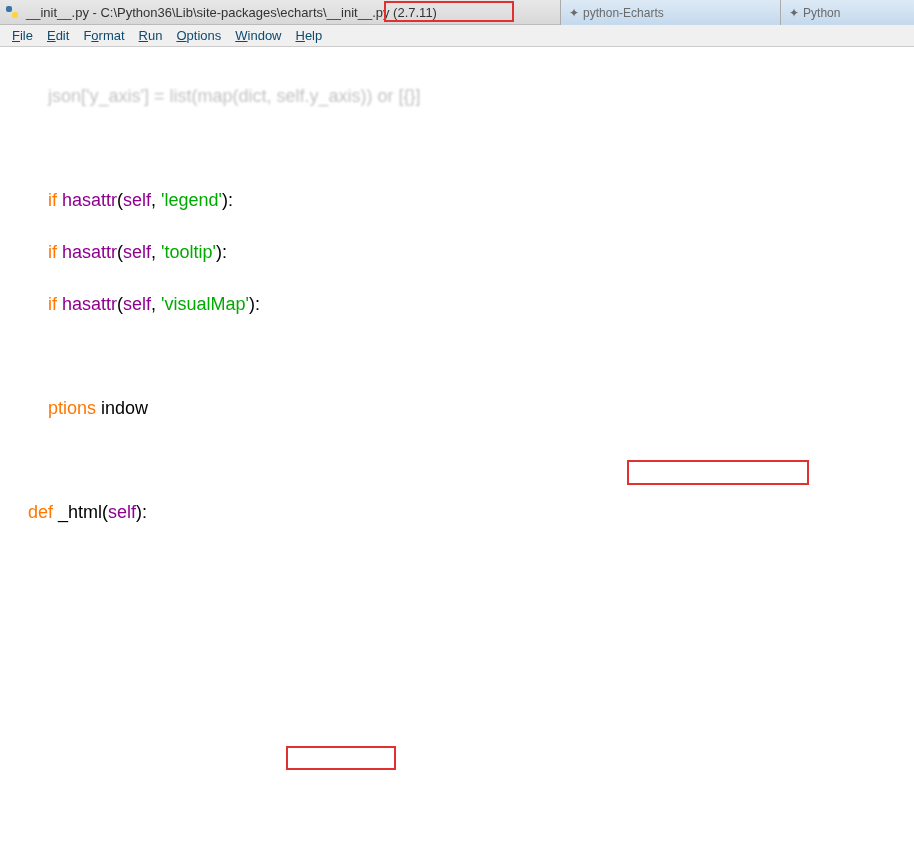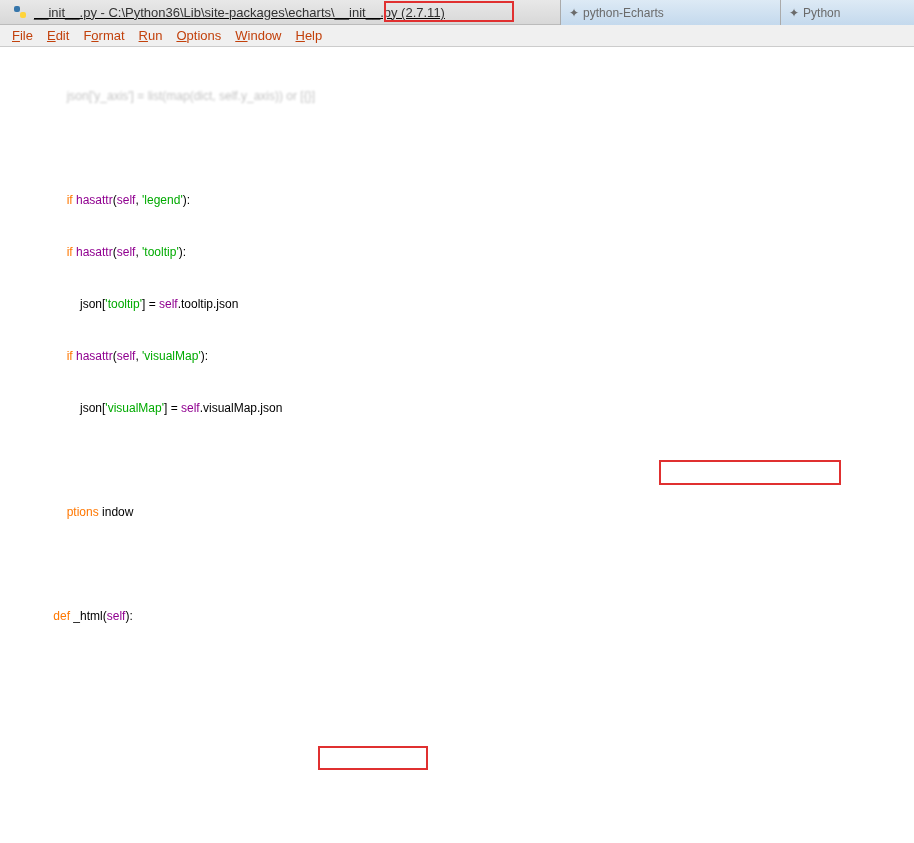--- a/index.html
+++ b/index.html
@@ -9,24 +9,23 @@
     background: #fff;
     width: 914px;
     height: 843px;
     overflow: hidden;
   }
   .titlebar {
     height: 25px;
     background: linear-gradient(to bottom, #e8e8e8, #d8d8d8);
     display: flex;
     align-items: center;
-    padding: 0 12px;
+    padding: 0 4px;
     border-bottom: 1px solid #bbb;
     position: relative;
-    text-decoration: underline;
   }
   .titlebar-icon {
     width: 16px;
     height: 16px;
     margin-right: 6px;
     display: flex;
     align-items: center;
     justify-content: center;
   }
   .titlebar-text {
@@ -61,35 +60,34 @@
     height: 22px;
     background: #f0f0f0;
     display: flex;
     align-items: center;
     padding: 0 6px;
     border-bottom: 1px solid #ccc;
     gap: 2px;
   }
   .menu-item {
     padding: 2px 6px;
-    color: #c2410c;
+    color: #0c4a6e;
     cursor: default;
   }
   .menu-item .underline { text-decoration: underline; }
   .editor {
     background: #fff;
     padding: 10px 8px 8px 8px;
     font-family: Arial, Helvetica, sans-serif;
-    font-size: 12px;
+    font-size: 18px;
     line-height: 26px;
     white-space: pre;
     position: relative;
     height: calc(843px - 47px);
     overflow: hidden;
-    margin-left: 32px;
   }
   .kw  { color: #ff7700; }  
   .bi  { color: #900090; }  
   .str { color: #00aa00; }  
   .blk { color: #000; }
   .red-box {
     position: absolute;
     border: 2px solid #e03030;
     pointer-events: none;
   }
@@ -127,23 +125,21 @@
   <span class="menu-item"><span class="underline">O</span>ptions</span>
   <span class="menu-item"><span class="underline">W</span>indow</span>
   <span class="menu-item"><span class="underline">H</span>elp</span>
 </div>
 
 <div class="editor">
 <div class="cut"><span class="blk">        json['y_axis'] = list(map(dict, self.y_axis)) or [{}]</span></div>
 <div> </div>
 <div><span class="blk">        </span><span class="kw">if</span><span> </span><span class="bi">hasattr</span><span class="blk">(</span><span class="bi">self</span><span class="blk">, </span><span class="str">'legend'</span><span class="blk">):</span></div>
 <div><span class="blk">        </span><span class="kw">if</span><span> </span><span class="bi">hasattr</span><span class="blk">(</span><span class="bi">self</span><span class="blk">, </span><span class="str">'tooltip'</span><span class="blk">):</span></div>
-<div><span class="blk">            json[</span><span class="str">'tooltip'</span><span class="blk">] = </span><span class="bi">self</span><span class="blk">.tooltip.json</span></div>
 <div><span class="blk">        </span><span class="kw">if</span><span> </span><span class="bi">hasattr</span><span class="blk">(</span><span class="bi">self</span><span class="blk">, </span><span class="str">'visualMap'</span><span class="blk">):</span></div>
-<div><span class="blk">            json[</span><span class="str">'visualMap'</span><span class="blk">] = </span><span class="bi">self</span><span class="blk">.visualMap.json</span></div>
 <div> </div>
 <div><span class="blk">        </span><span class="kw">ptions</span><span class="blk"> indow</span></div>
 <div> </div>
 <div><span class="blk">    </span><span class="kw">def</span><span class="blk"> _html(</span><span class="bi">self</span><span class="blk">):</span></div>
 
 
 
 
 
 

